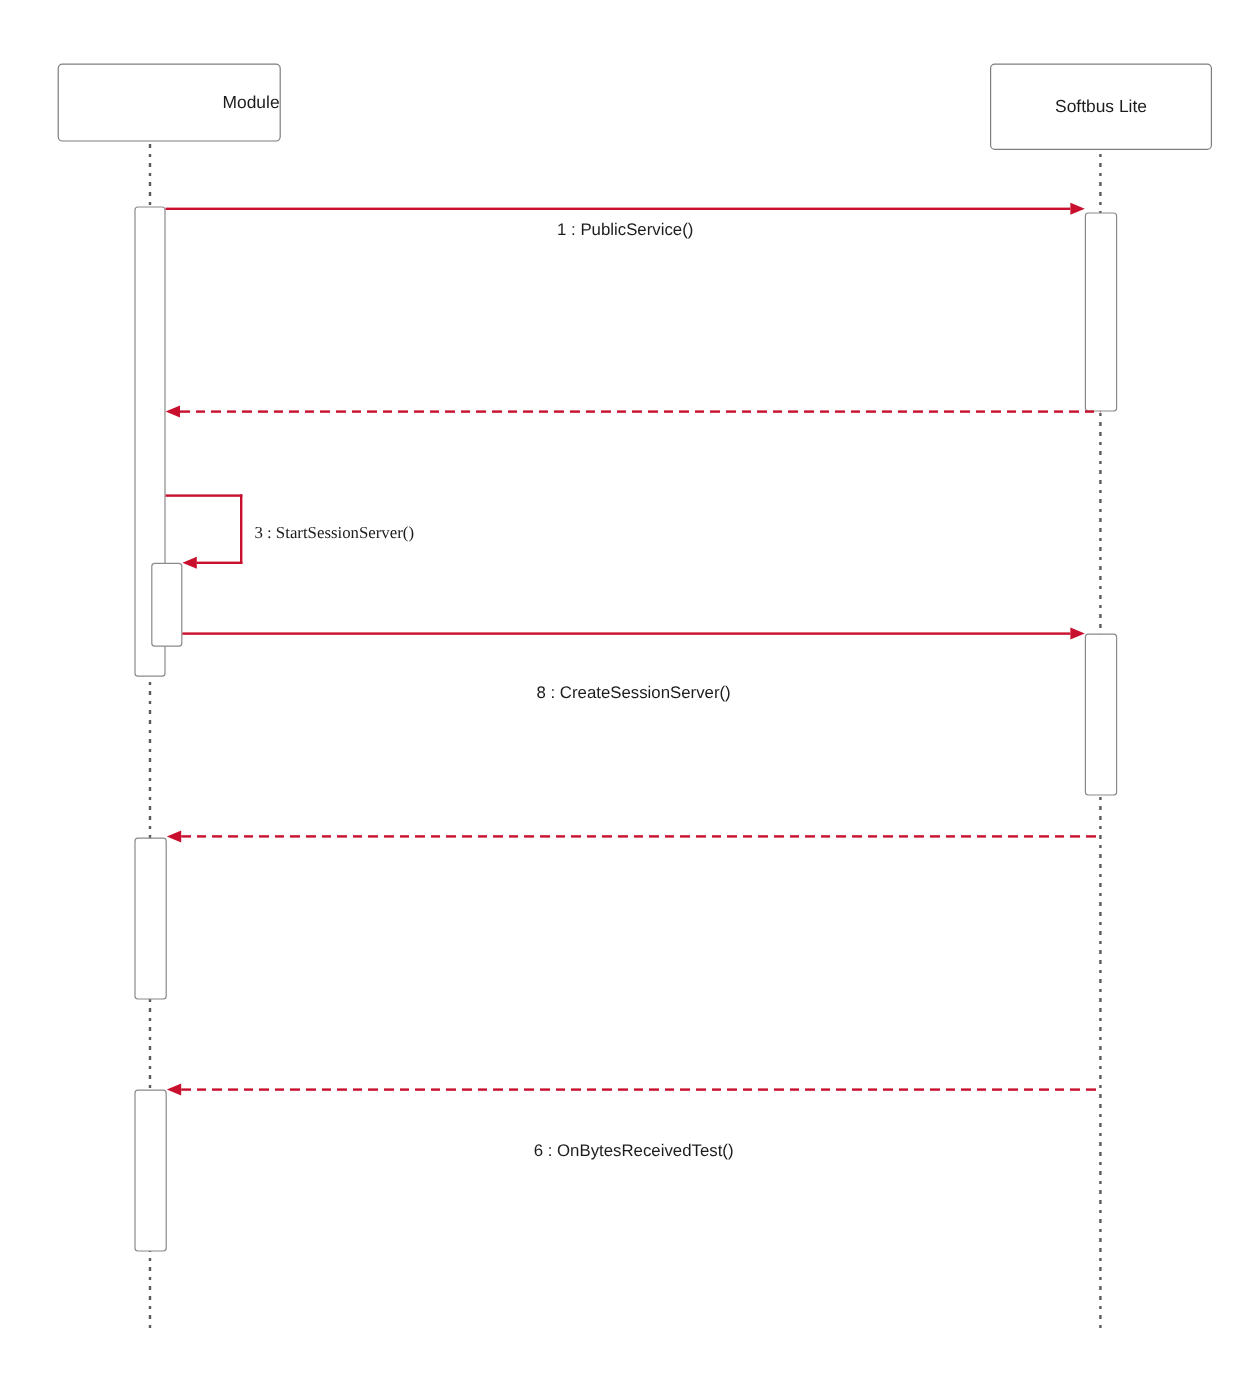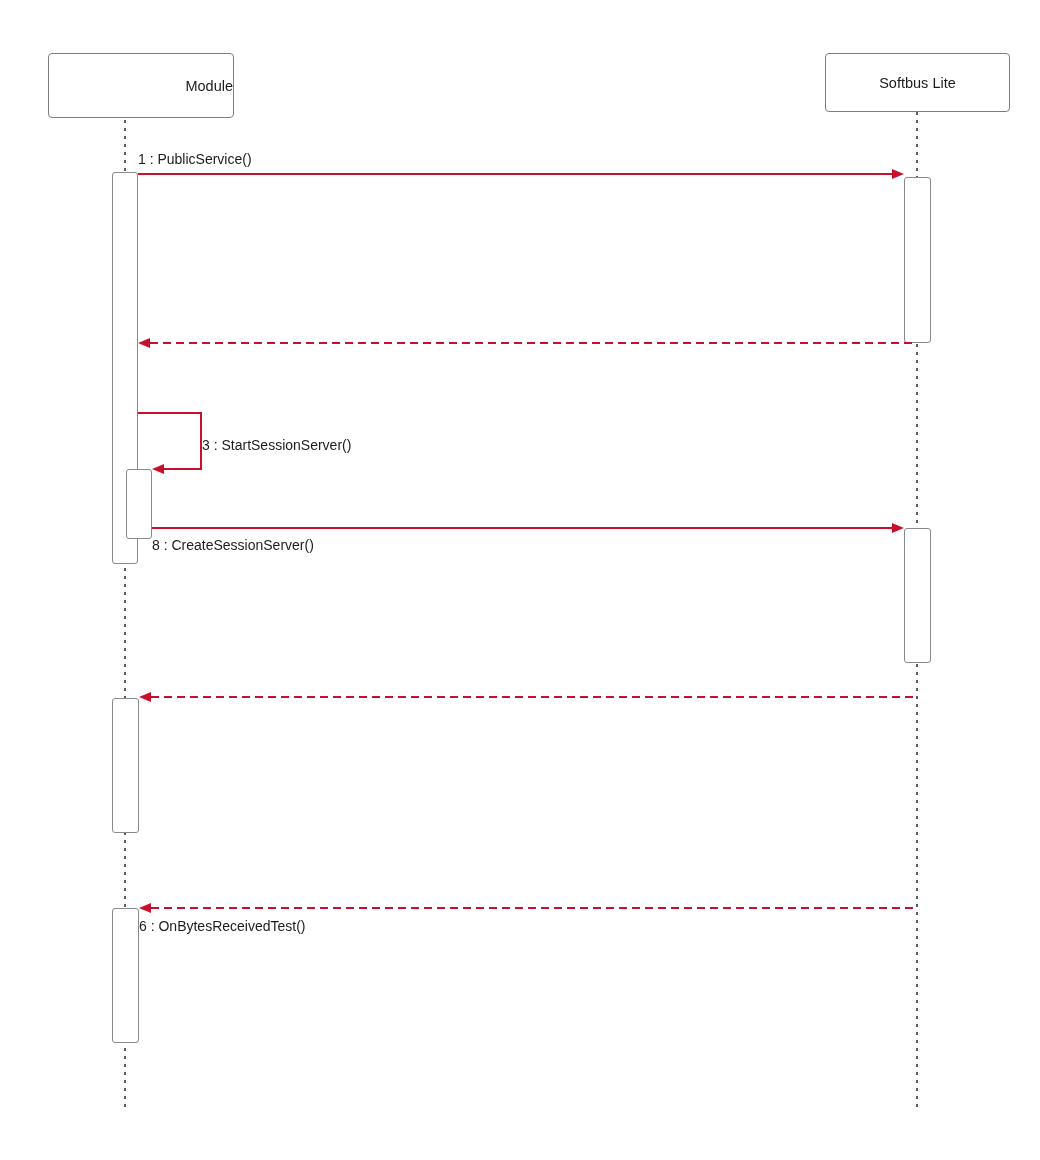--- a/index.html
+++ b/index.html
@@ -21,21 +21,21 @@
   .pbox{
     position:absolute;
     box-sizing:border-box;
     border:1px solid #7d7d7d;
     border-radius:4px;
     background:#ffffff;
     display:flex;align-items:center;justify-content:center;
     font-size:14.5px;
   }
   .pbox.module{left:48px;top:53px;width:186px;height:65px;justify-content:flex-end;}
-  .pbox.softbus{left:825px;top:53px;width:185px;height:59px;}
+  .pbox.softbus{left:825px;top:53px;width:185px;height:72px;}
   
   .lifeline{
     position:absolute;width:2px;top:112px;height:998px;
     background:repeating-linear-gradient(180deg,var(--life-gray) 0 3px,transparent 3px 8px);
   }
   .lifeline.module{left:124px;}
   .lifeline.softbus{left:916px;}
   
   .act{
     position:absolute;
@@ -75,24 +75,24 @@
   .a5{left:139px;top:692px;}
   .a6{left:139px;top:903px;}
   
   .mlabel{
     position:absolute;
     font-size:14px;
     line-height:18px;
     white-space:nowrap;
     color:var(--text);
   }
-  .mlabel.center{text-align:left;}
+  .mlabel.center{text-align:center;margin-top:32px;}
   .l1{left:138px;top:150px;width:766px;}
   .l2{left:138px;top:349px;width:779px;}
-  .l3{left:202px;top:436px;}
+  .l3{left:212px;top:436px;font-family:Liberation Serif, serif;}
   .l4{left:152px;top:536px;width:752px;}
   .l5{left:139px;top:705px;width:778px;}
   .l6{left:139px;top:917px;width:778px;}
 </style>
 </head>
 <body>
 
 <div class="canvas">
 
   <div class="lifeline module"></div>

